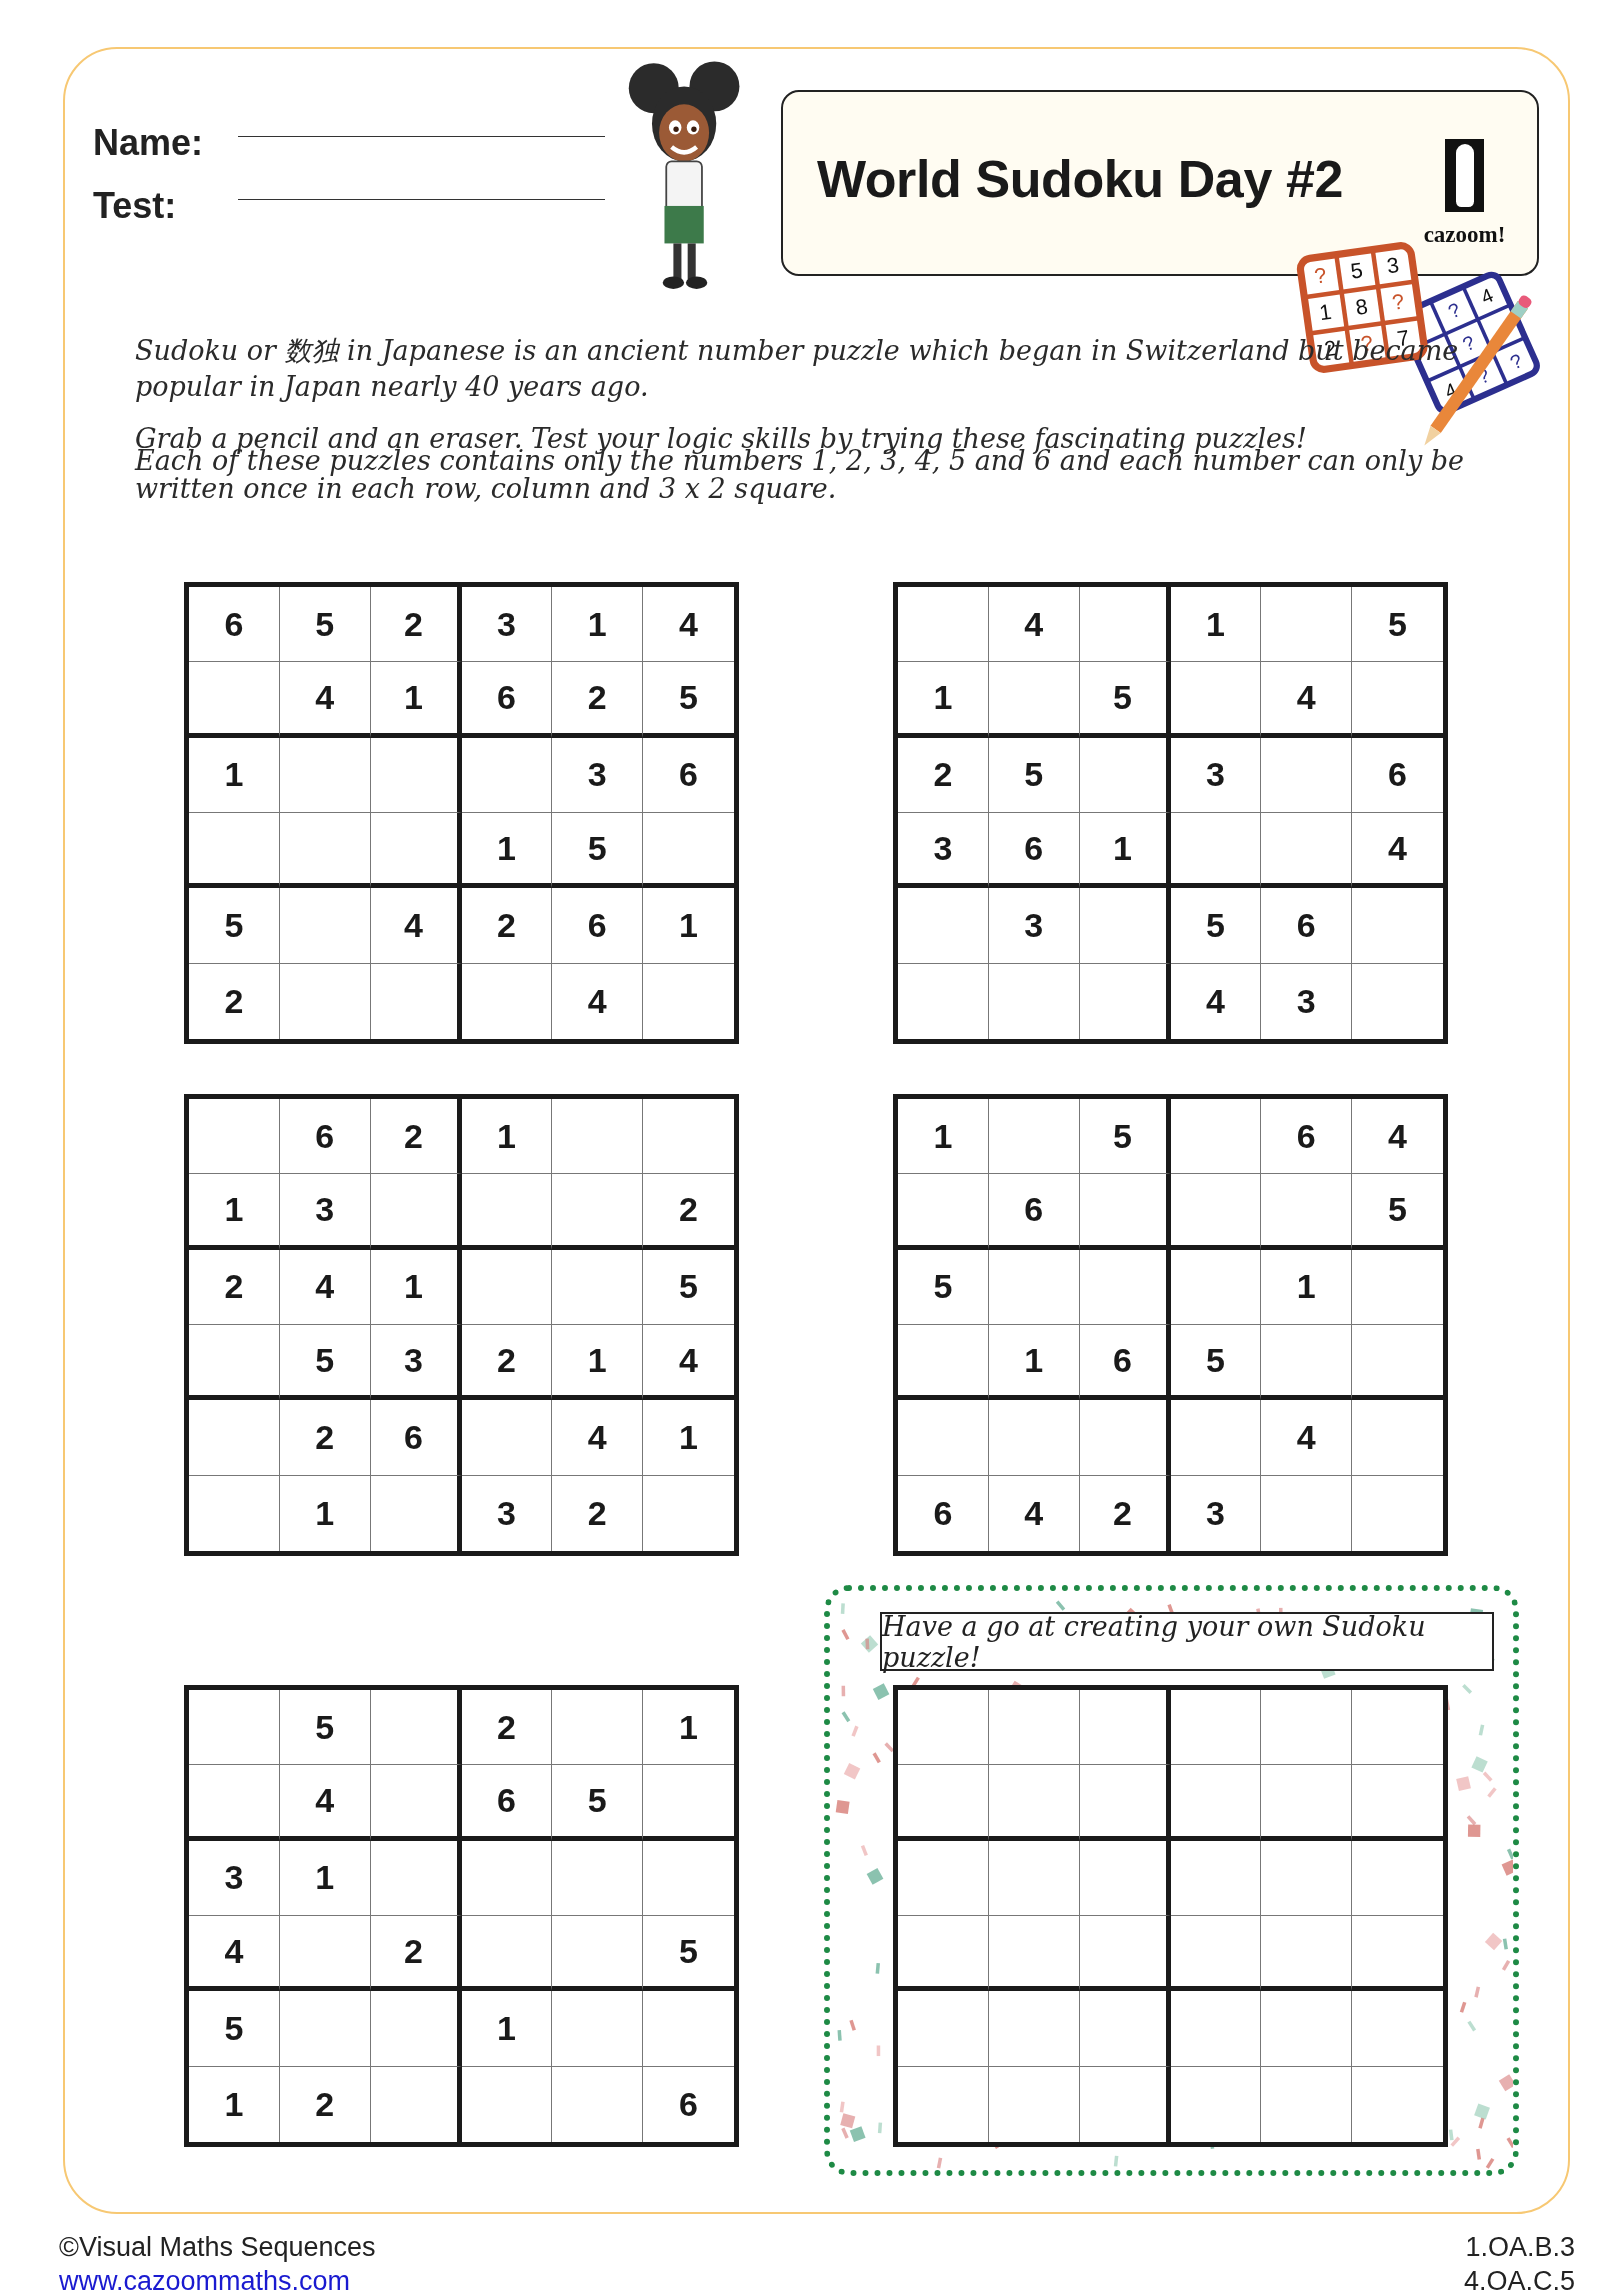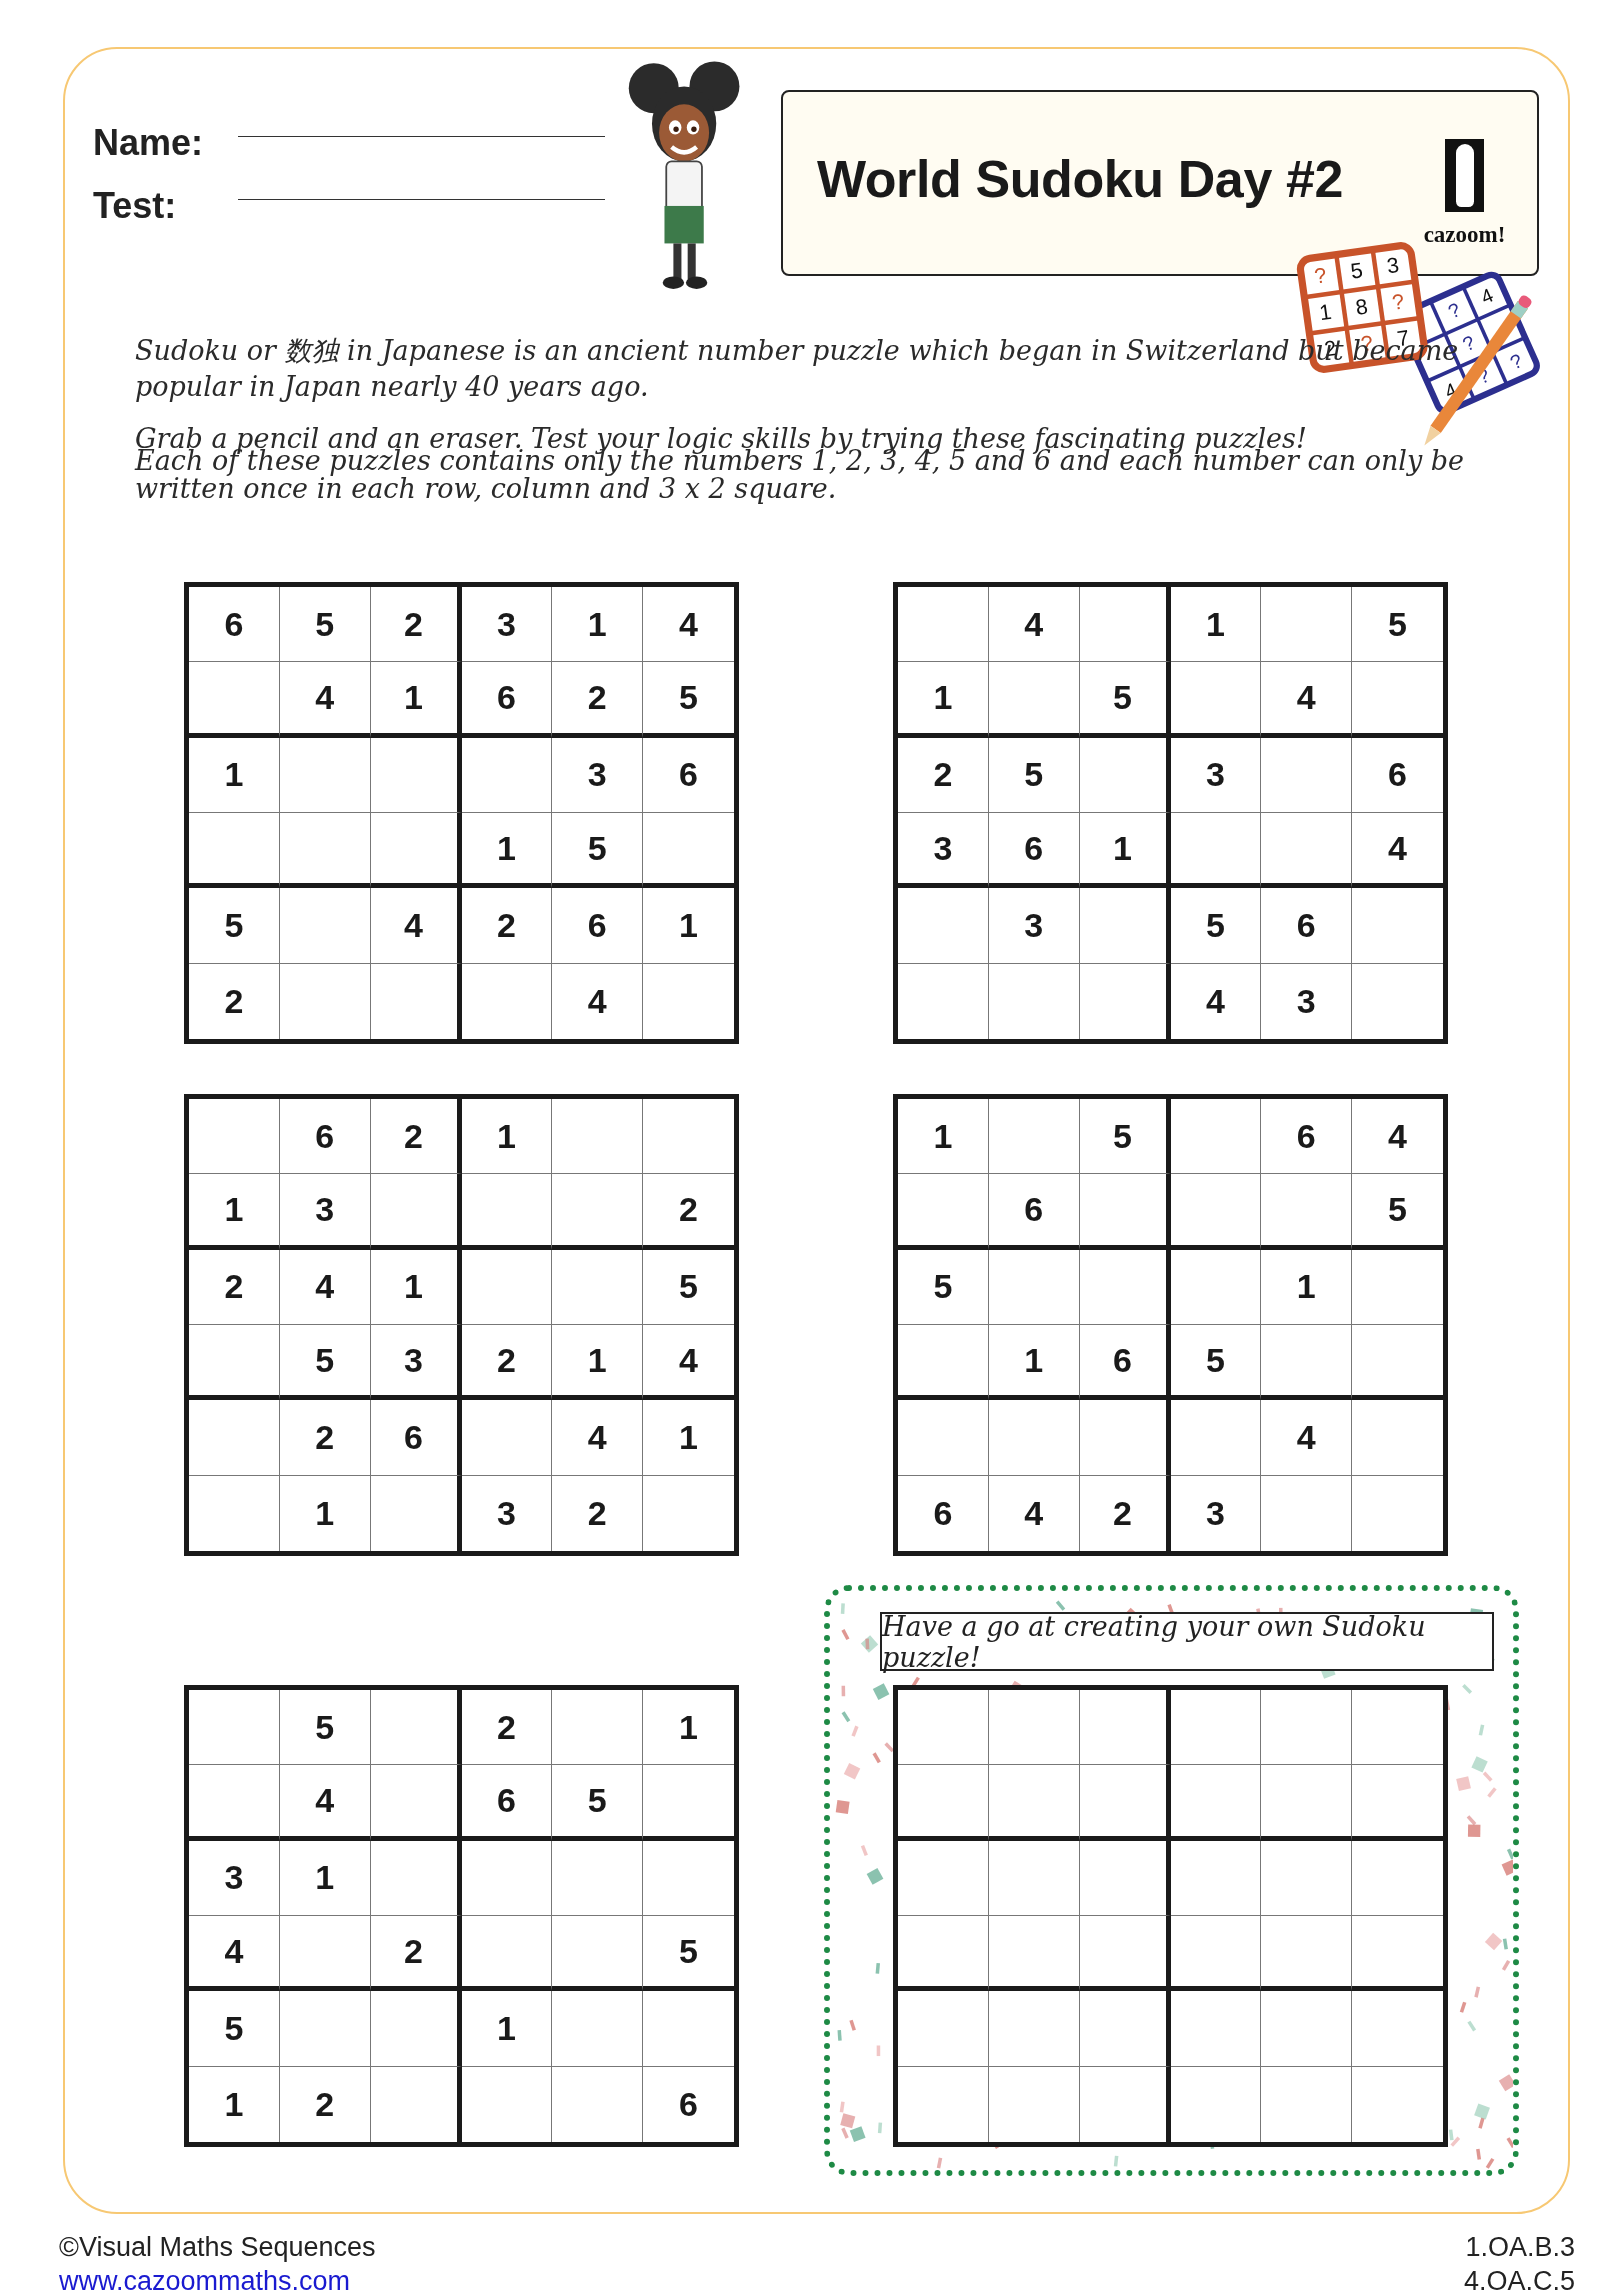--- a/index.html
+++ b/index.html
@@ -4,21 +4,21 @@
 <style>
   html, body { margin:0; padding:0; background:#ffffff; }
   body { width:1622px; height:2293px; position:relative; overflow:hidden;
          font-family:"Liberation Sans", sans-serif; color:#1a1a1a; }
   .page-border { position:absolute; left:63px; top:47px; width:1507px; height:2167px;
                  border:2.7px solid #f7c873; border-radius:54px; box-sizing:border-box; }
   .field-label { position:absolute; left:93px; font-size:36px; font-weight:bold; color:#222;margin-top:20px; }
   .field-line { position:absolute; left:238px; width:367px; border-bottom:1.8px solid #333; }
   .character { position:absolute; left:627px; top:61px; width:116px; height:231px; }
   .title-box { position:absolute; left:781px; top:90px; width:758px; height:186px;
-               background:#fffcf2; border:2.7px solid #222; border-radius:8px; box-sizing:border-box; }
+               background:#fffcf2; border:2.7px solid #222; border-radius:18px; box-sizing:border-box; }
   .title-text { position:absolute; left:34px; top:57px; font-size:52px; font-weight:bold; color:#1a1a1a; letter-spacing:-0.4px; }
   .logo { position:absolute; right:23px; top:47px; width:99px; text-align:center; }
   .logo-mark { width:39px; height:73px; background:#111; margin:0 auto; position:relative; }
   .logo-mark::after { content:""; position:absolute; left:10.7px; top:5.4px; width:18px; height:63px;
                       background:#fff; border-radius:9px 9px 5.4px 5.4px; }
   .logo-text { font-family:"Liberation Serif", serif; font-weight:bold; font-size:23px; color:#111; margin-top:10px; }
   .mini-grids { position:absolute; left:1281px; top:242px; width:269px; height:206px; }
   .intro { position:absolute; left:99px; font-family:"DejaVu Serif", serif; font-style:italic;
            font-size:27px; color:#2a2a2a; line-height:36px; width:1397px;margin-left:36px; }
   .sudoku { position:absolute; width:555px; height:462px; border:5.4px solid #1a1a1a; box-sizing:border-box;

